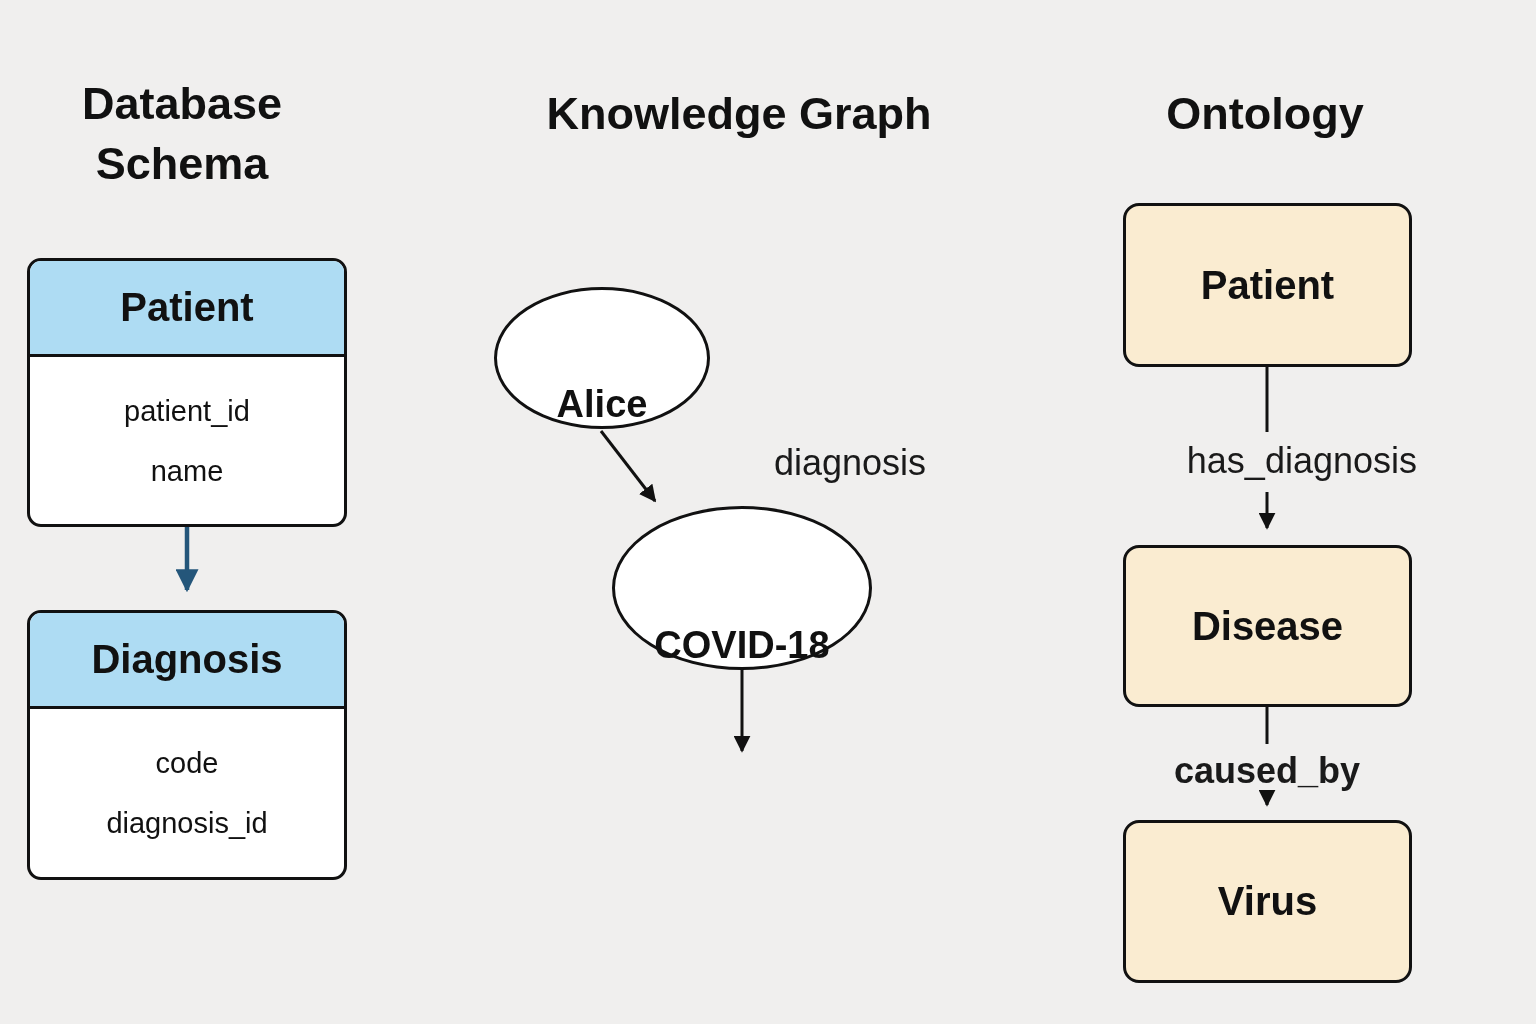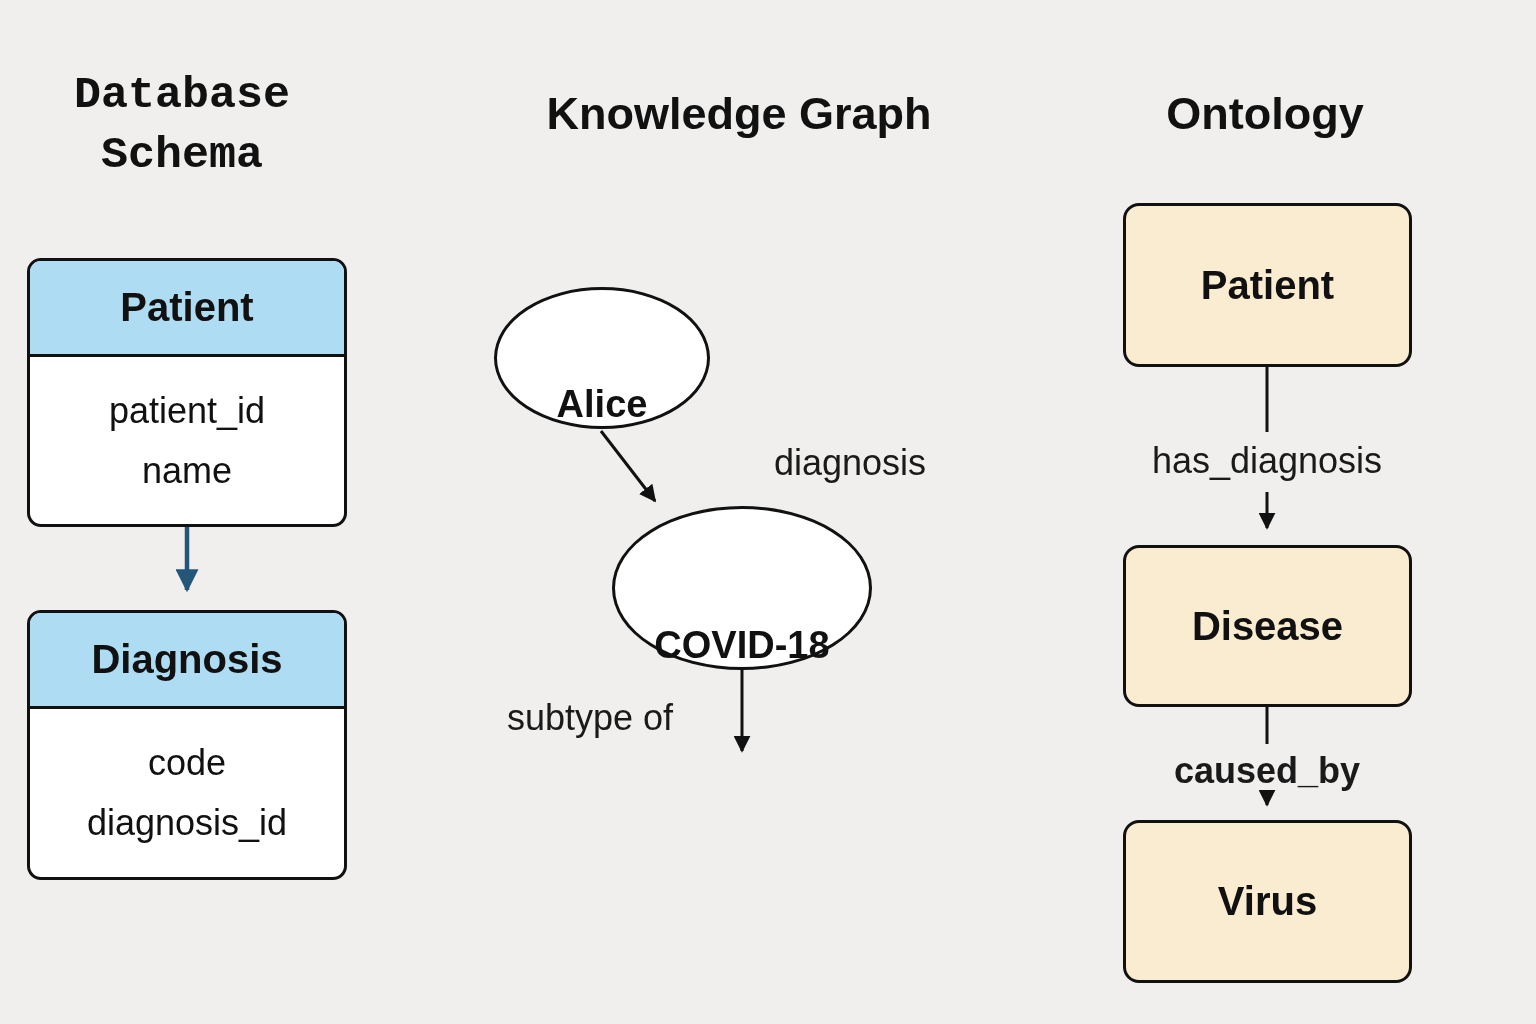--- a/index.html
+++ b/index.html
@@ -45,21 +45,21 @@
     height: 93px;
     display: flex;
     align-items: center;
     justify-content: center;
     font-weight: bold;
     font-size: 40px;
   }
   .db-table .body {
     padding-top: 24px;
     text-align: center;
-    font-size: 36px;
+    font-size: 29px;
   }
   .db-table .field {
     line-height: 60px;
   }
 
   
   .kg-node {
     position: absolute;
     background: #ffffff;
     border: 3px solid #111;
@@ -126,21 +126,21 @@
 
     <line x1="742" y1="669" x2="742" y2="751" stroke="#111" stroke-width="3" marker-end="url(#head-black)"></line>
 
     <line x1="1267" y1="367" x2="1267" y2="432" stroke="#111" stroke-width="3"></line>
     <line x1="1267" y1="492" x2="1267" y2="528" stroke="#111" stroke-width="3" marker-end="url(#head-black)"></line>
 
     <line x1="1267" y1="707" x2="1267" y2="744" stroke="#111" stroke-width="3"></line>
     <line x1="1267" y1="794" x2="1267" y2="805" stroke="#111" stroke-width="3" marker-end="url(#head-black)"></line>
   </svg>
 
-  <div class="col-title" style="left:17px; top:66px; width:330px;font-family:Liberation Mono, monospace;">
+  <div class="col-title" style="left:17px; top:74px; width:330px;">
     <div>Database</div>
     <div>Schema</div>
   </div>
 
   <div class="db-table" style="top:258px; height:269px;">
     <div class="hdr">Patient</div>
     <div class="body">
       <div class="field">patient_id</div>
       <div class="field">name</div>
     </div>
@@ -159,30 +159,29 @@
   <div class="kg-node bold" style="left:494px; top:287px; width:216px; height:142px;">
     <span>Alice</span>
   </div>
 
   <div class="edge-label" style="left:745px; top:442px; width:210px;">diagnosis</div>
 
   <div class="kg-node bold" style="left:612px; top:506px; width:260px; height:164px;">
     <span>COVID-18</span>
   </div>
 
-  <div class="edge-label" style="left:460px; top:697px; width:260px;">subtype of</div>
 
 
   <div class="col-title" style="left:1065px; top:84px; width:400px;">Ontology</div>
 
   <div class="onto-box" style="top:203px; height:164px;">
     <span>Patient</span>
   </div>
 
-  <div class="edge-label" style="left:1117px; top:440px; width:300px;">has_diagnosis</div>
+  <div class="edge-label" style="left:1117px; top:440px; width:300px;text-align:right;">has_diagnosis</div>
 
   <div class="onto-box" style="top:545px; height:162px;text-align:center;">
     <span>Disease</span>
   </div>
 
   <div class="edge-label" style="left:1117px; top:750px; width:300px;font-weight:bold;">caused_by</div>
 
   <div class="onto-box" style="top:820px; height:163px;">
     <span>Virus</span>
   </div>

